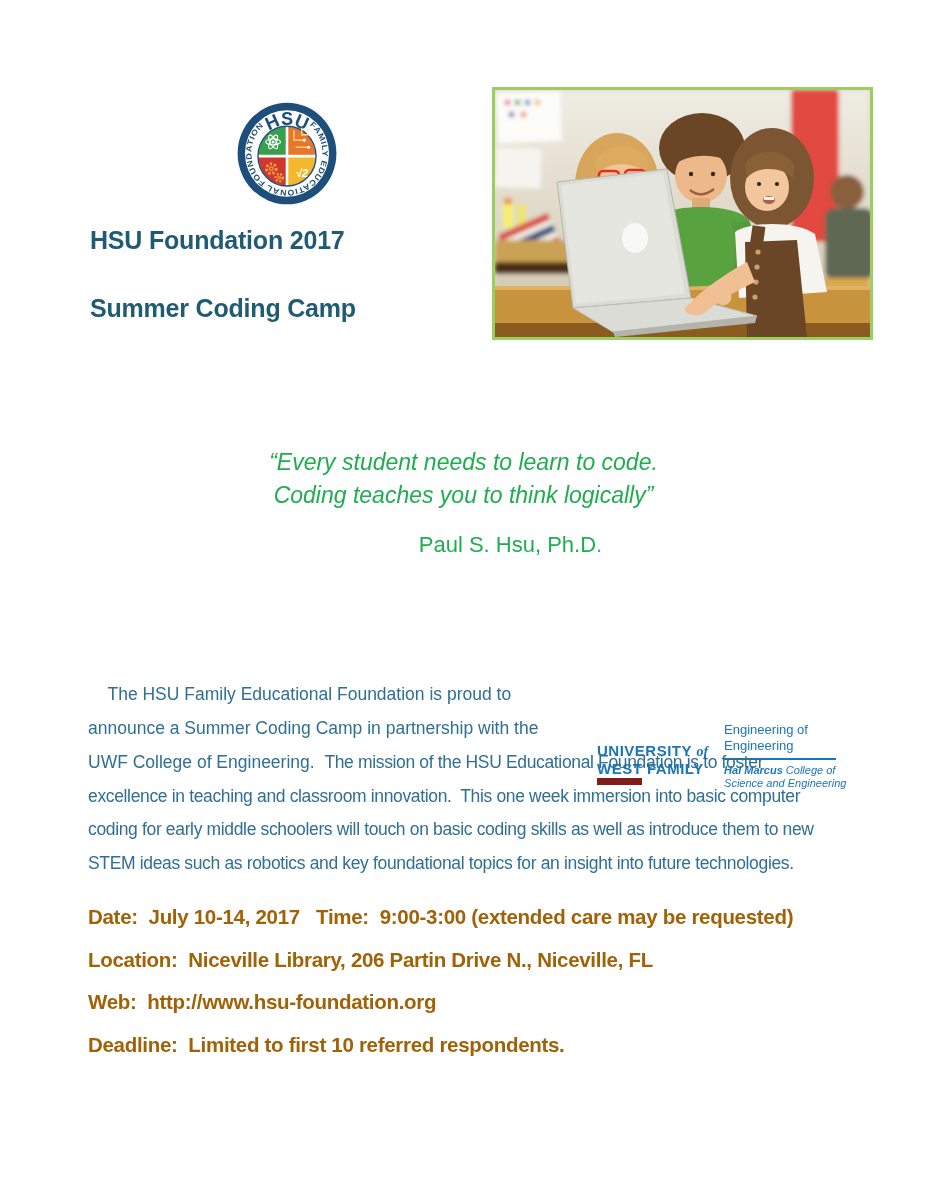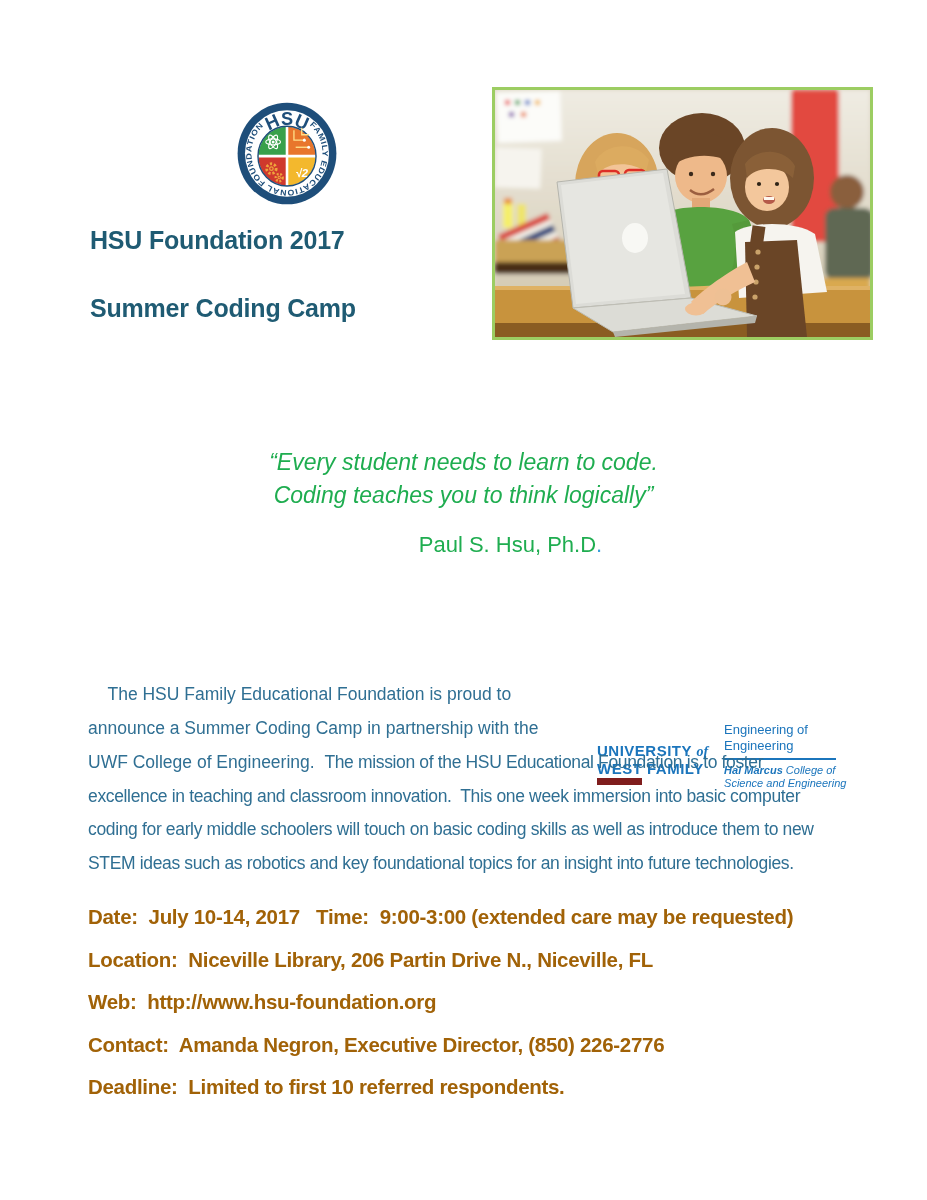--- a/index.html
+++ b/index.html
@@ -245,17 +245,16 @@
         </div>
       </div>
     </div>
     <span>The HSU Family Educational Foundation is proud to announce a Summer Coding Camp in partnership with the UWF College of Engineering.  </span><span class="cond">The mission of the HSU Educational Foundation is to foster excellence in teaching and classroom innovation.  This one week immersion into basic computer coding for early middle schoolers will touch on basic coding skills as well as introduce them to new STEM ideas such as robotics and key foundational topics for an insight into future technologies.</span>
   </div>
 
   <div class="details">
     <div class="dline">Date:  July 10-14, 2017   Time:  9:00-3:00 (extended care may be requested)</div>
     <div class="dline">Location:  Niceville Library, 206 Partin Drive N., Niceville, FL</div>
     <div class="dline">Web:  http://www.hsu-foundation.org</div>
-    <div class="dline">Contact:  Amanda Negron, Executive Director, (850) 226-2776</div>
     <div class="dline">Deadline:  Limited to first 10 referred respondents.</div>
   </div>
 
 </div>
 
 </body></html>

